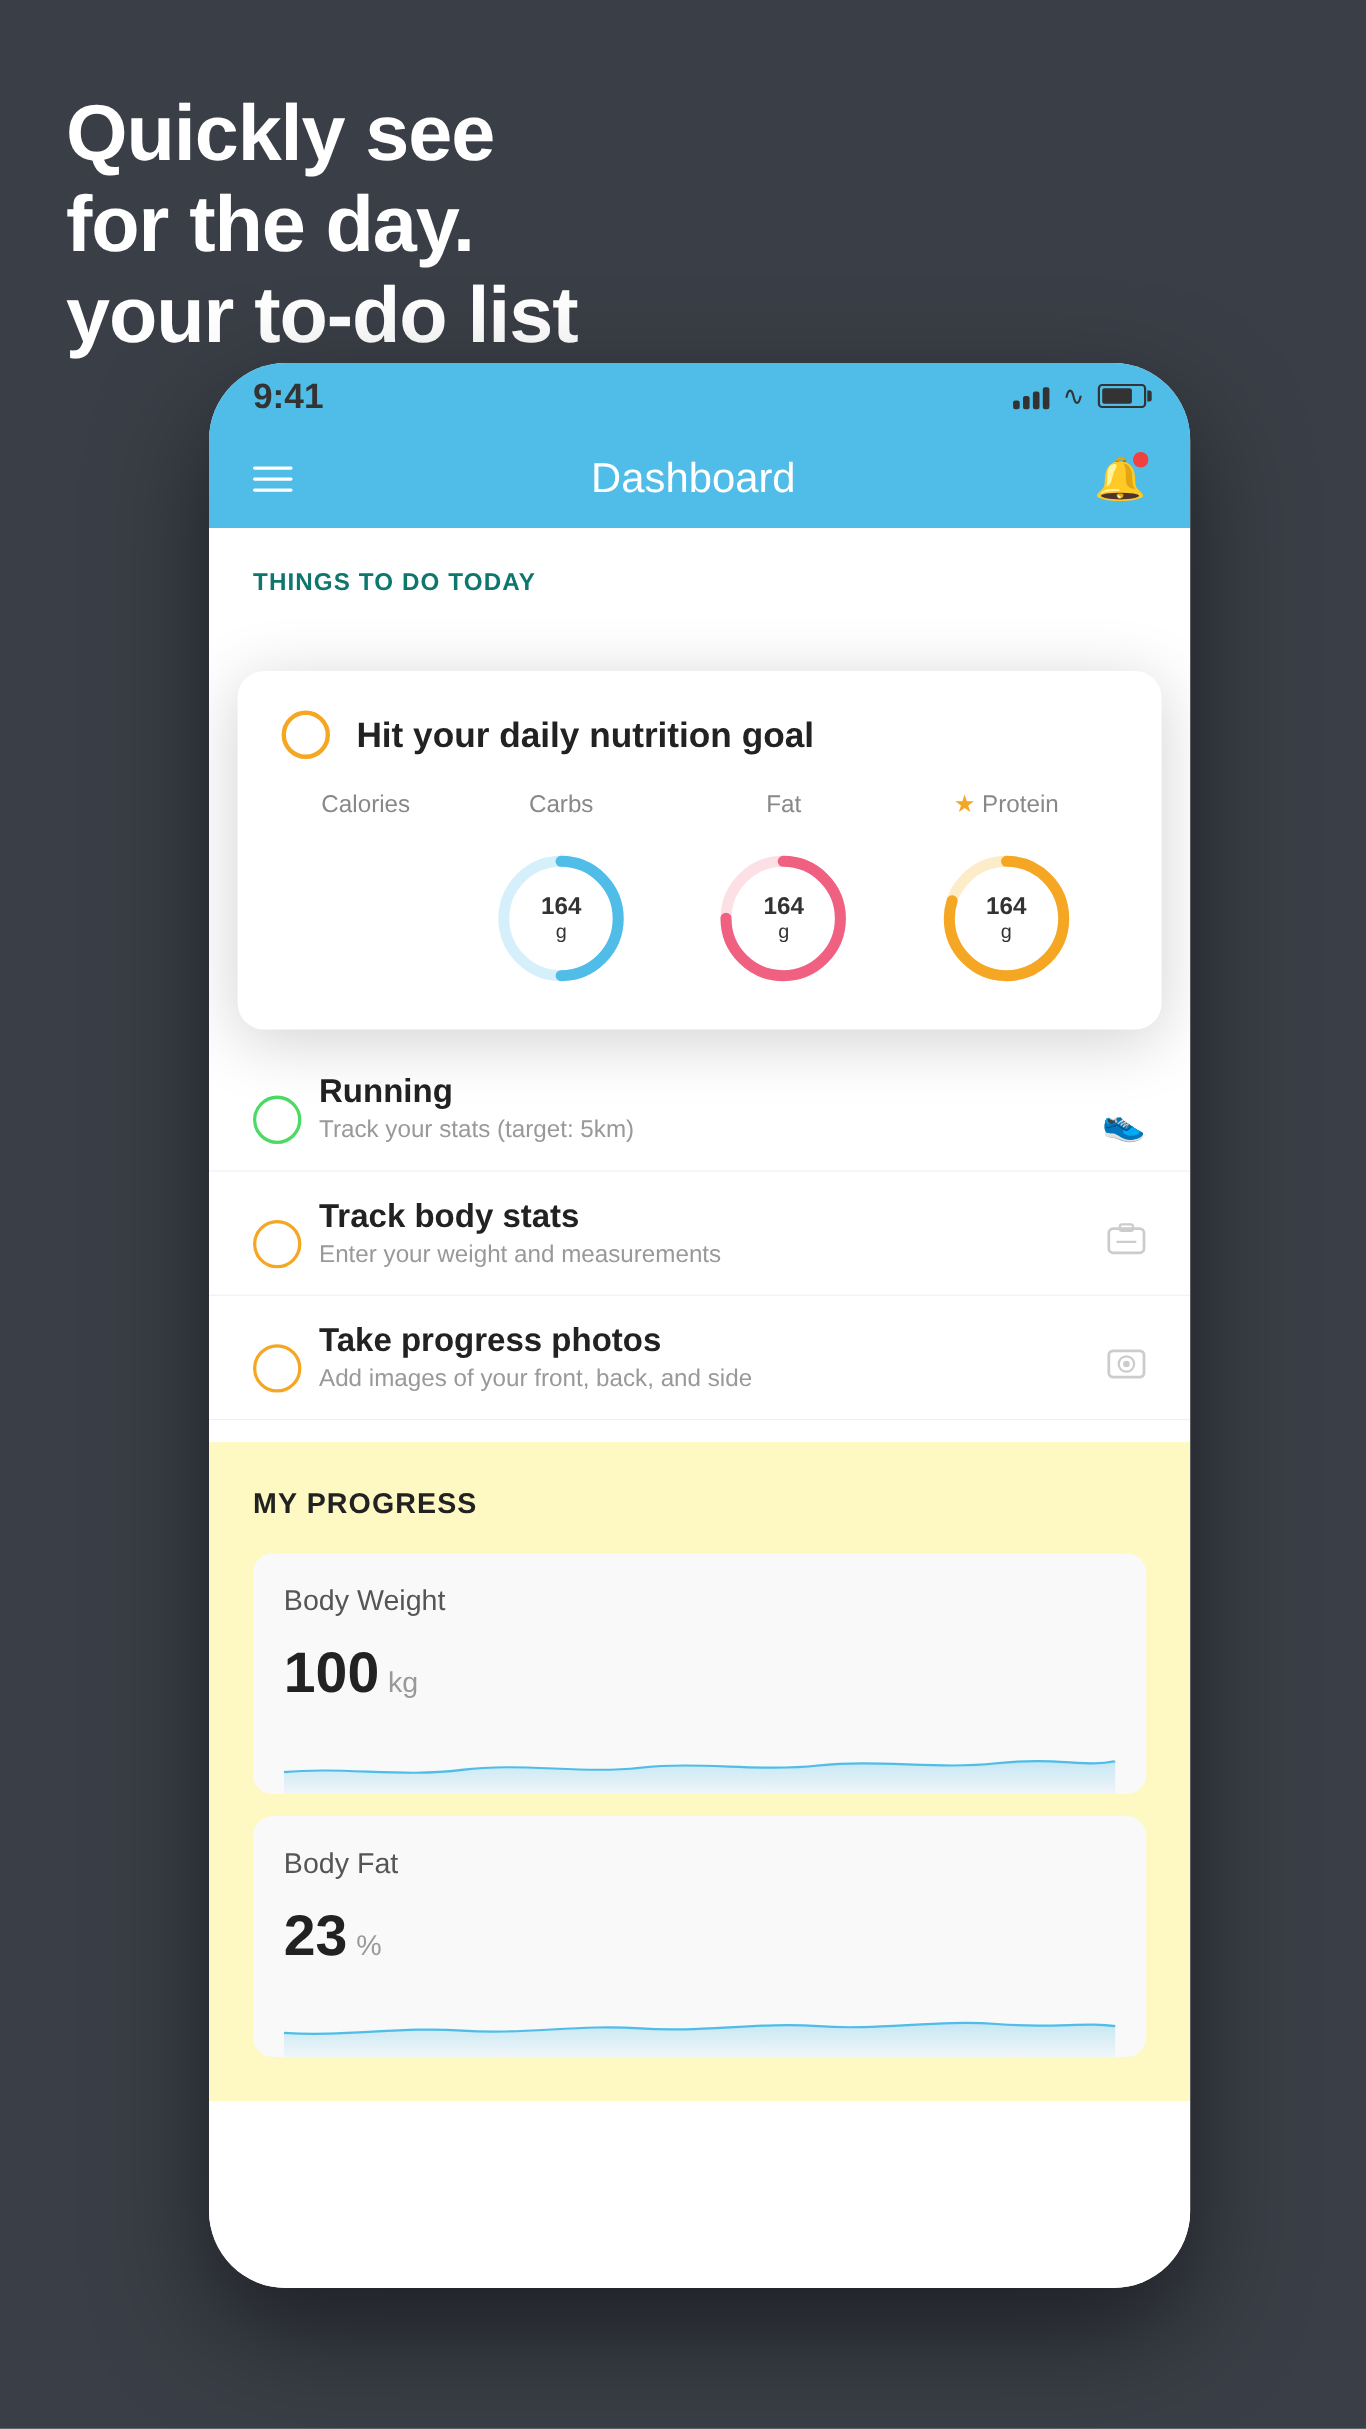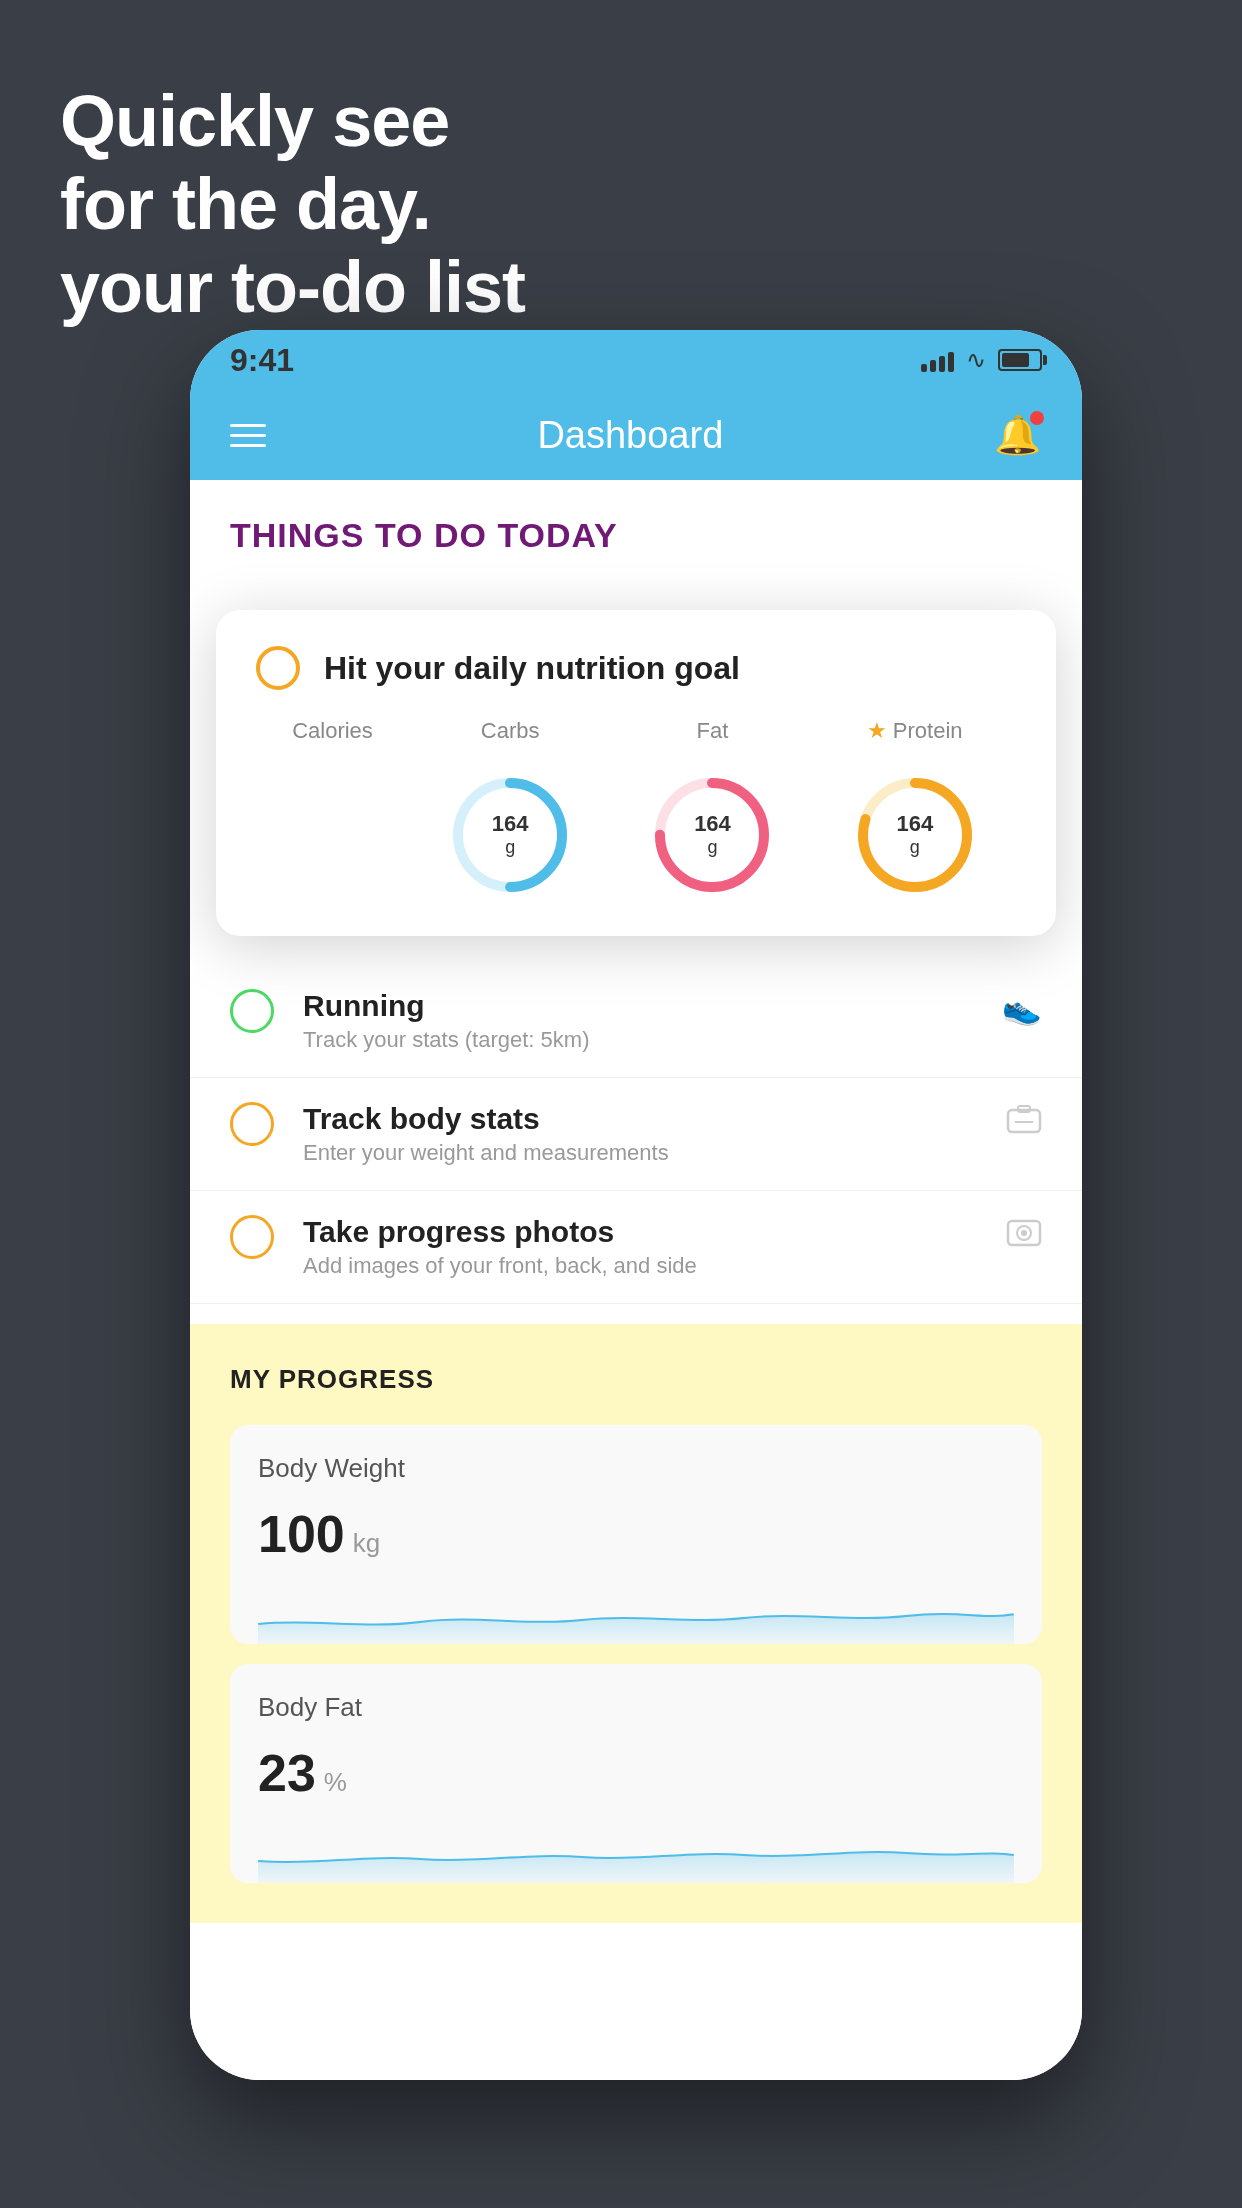--- a/index.html
+++ b/index.html
@@ -162,23 +162,23 @@
     .content-area {
       background: white;
       height: calc(100% - 150px);
       overflow: hidden;
       position: relative;
     }
 
     
     .section-header {
       padding: 36px 40px 20px;
-      font-size: 34px;
+      font-size: 22px;
       font-weight: 800;
-      color: #701a75;
+      color: #0f766e;
       letter-spacing: 1px;
       text-transform: uppercase;
     }
 
     
     .floating-card {
       position: absolute;
       top: 130px;
       left: 50%;
       transform: translateX(-50%);
@@ -281,24 +281,24 @@
       font-weight: 400;
     }
 
     
     .todo-list {
       margin-top: 390px;
     }
 
     .todo-item {
       display: flex;
-      align-items: flex-start;
+      align-items: flex-end;
       padding: 24px 40px;
       border-bottom: 1px solid #f0f0f0;
-      gap: 29px;
+      gap: 16px;
     }
 
     .todo-circle {
       width: 44px;
       height: 44px;
       border-radius: 50%;
       border: 3px solid #f5a623;
       flex-shrink: 0;
     }
 

